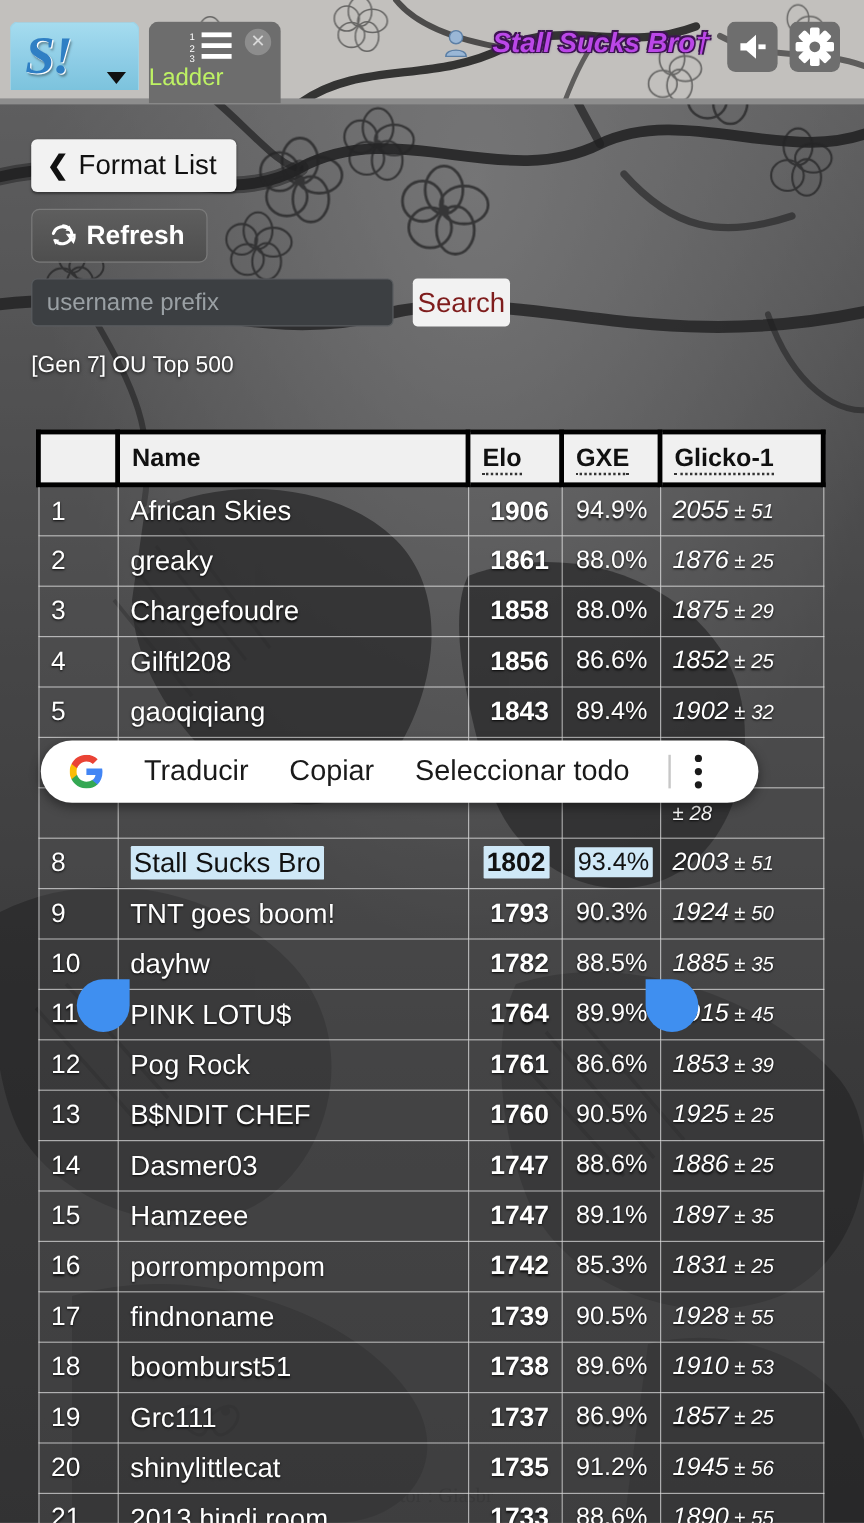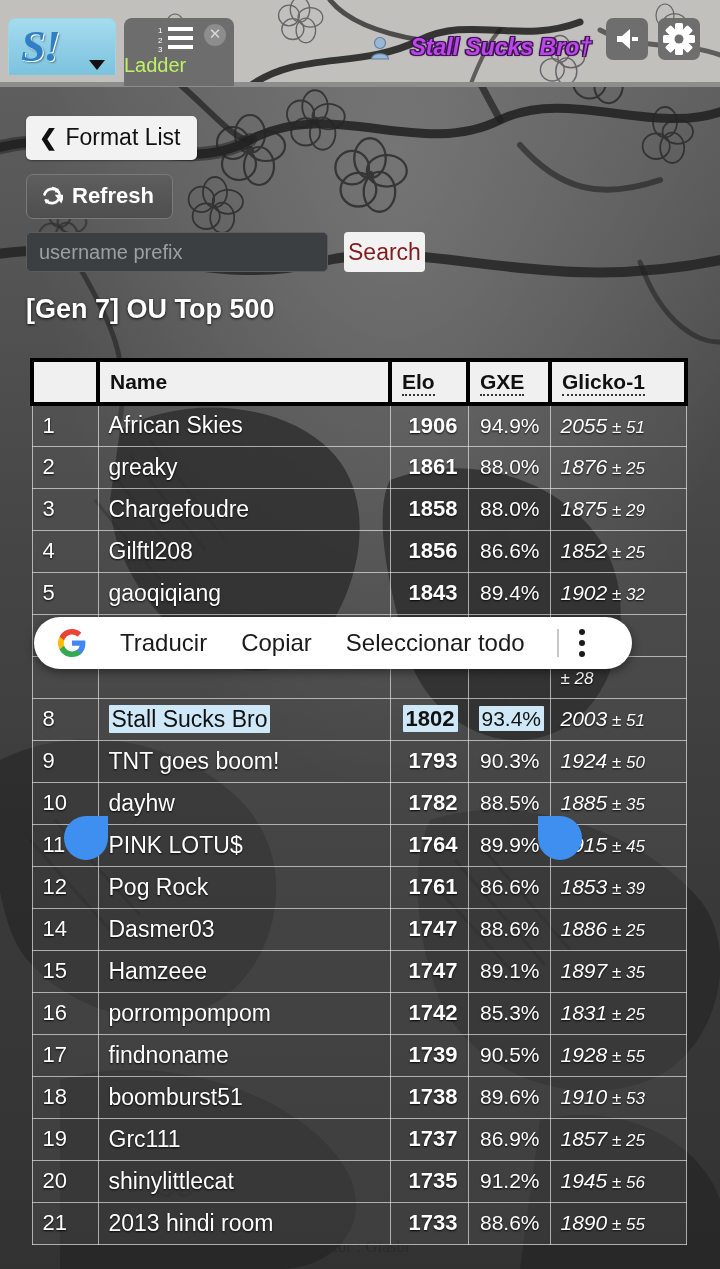--- a/index.html
+++ b/index.html
@@ -88,21 +88,21 @@
     color: #d8d8d8;
     font-size: 15px; line-height: 21px; text-align: center;
     font-family: "DejaVu Sans", sans-serif;
   }
   #tab-ladder .ladder-label {
     position: absolute; left: 0; right: 0; top: 36px;
     font-size: 20px; color: #bef264;
   }
 
   #user-block {
-    position: absolute; right: 128px; top: 34px;
+    position: absolute; right: 128px; top: 22px;
     display: flex; align-items: center; gap: 20px;
     z-index: 22;
   }
   #user-block .avatar-icon { width: 20px; height: 24px; }
   #user-block .username {
     font-size: 23px; font-weight: bold; font-style: italic;
     color: #bb47e8;
     text-shadow: -1.4px -1.4px 0 #3d1452, 1.4px -1.4px 0 #3d1452,
                  -1.4px 1.4px 0 #3d1452, 1.4px 1.4px 0 #3d1452,
                  0 0 3px #51196e;
@@ -175,21 +175,21 @@
     margin-left: 16px;
     background: #f2f2f2; color: #7f1d1d;
     border: none; border-radius: 4px;
     font-size: 23px;
     padding: 0 4px;
     font-family: "Liberation Sans", sans-serif;
   }
 
   #ladder-title {
     position: absolute; left: 26px; top: 208px;
-    font-size: 27px; font-weight: bold; color: #ffffff;
+    font-size: 19px; font-weight: normal; color: #ffffff;
     text-shadow: 0 1px 3px rgba(0,0,0,0.85);
   }
 
   
   #ladder-table {
     position: absolute; left: 30px; top: 272px;
     width: 654px;
     border-collapse: collapse;
     table-layout: fixed;
   }
@@ -626,20 +626,27 @@
             <td class="gli"><span>1915</span><span class="pm"> ± 45</span></td>
           </tr>
           <tr>
             <td class="rank"><span>12</span></td>
             <td class="name"><span>Pog Rock</span></td>
             <td class="elo"><span>1761</span></td>
             <td class="gxe"><span>86.6%</span></td>
             <td class="gli"><span>1853</span><span class="pm"> ± 39</span></td>
           </tr>
           <tr>
+            <td class="rank"><span>13</span></td>
+            <td class="name"><span>B$NDIT CHEF</span></td>
+            <td class="elo"><span>1760</span></td>
+            <td class="gxe"><span>90.5%</span></td>
+            <td class="gli"><span>1925</span><span class="pm"> ± 25</span></td>
+          </tr>
+          <tr>
             <td class="rank"><span>14</span></td>
             <td class="name"><span>Dasmer03</span></td>
             <td class="elo"><span>1747</span></td>
             <td class="gxe"><span>88.6%</span></td>
             <td class="gli"><span>1886</span><span class="pm"> ± 25</span></td>
           </tr>
           <tr>
             <td class="rank"><span>15</span></td>
             <td class="name"><span>Hamzeee</span></td>
             <td class="elo"><span>1747</span></td>

